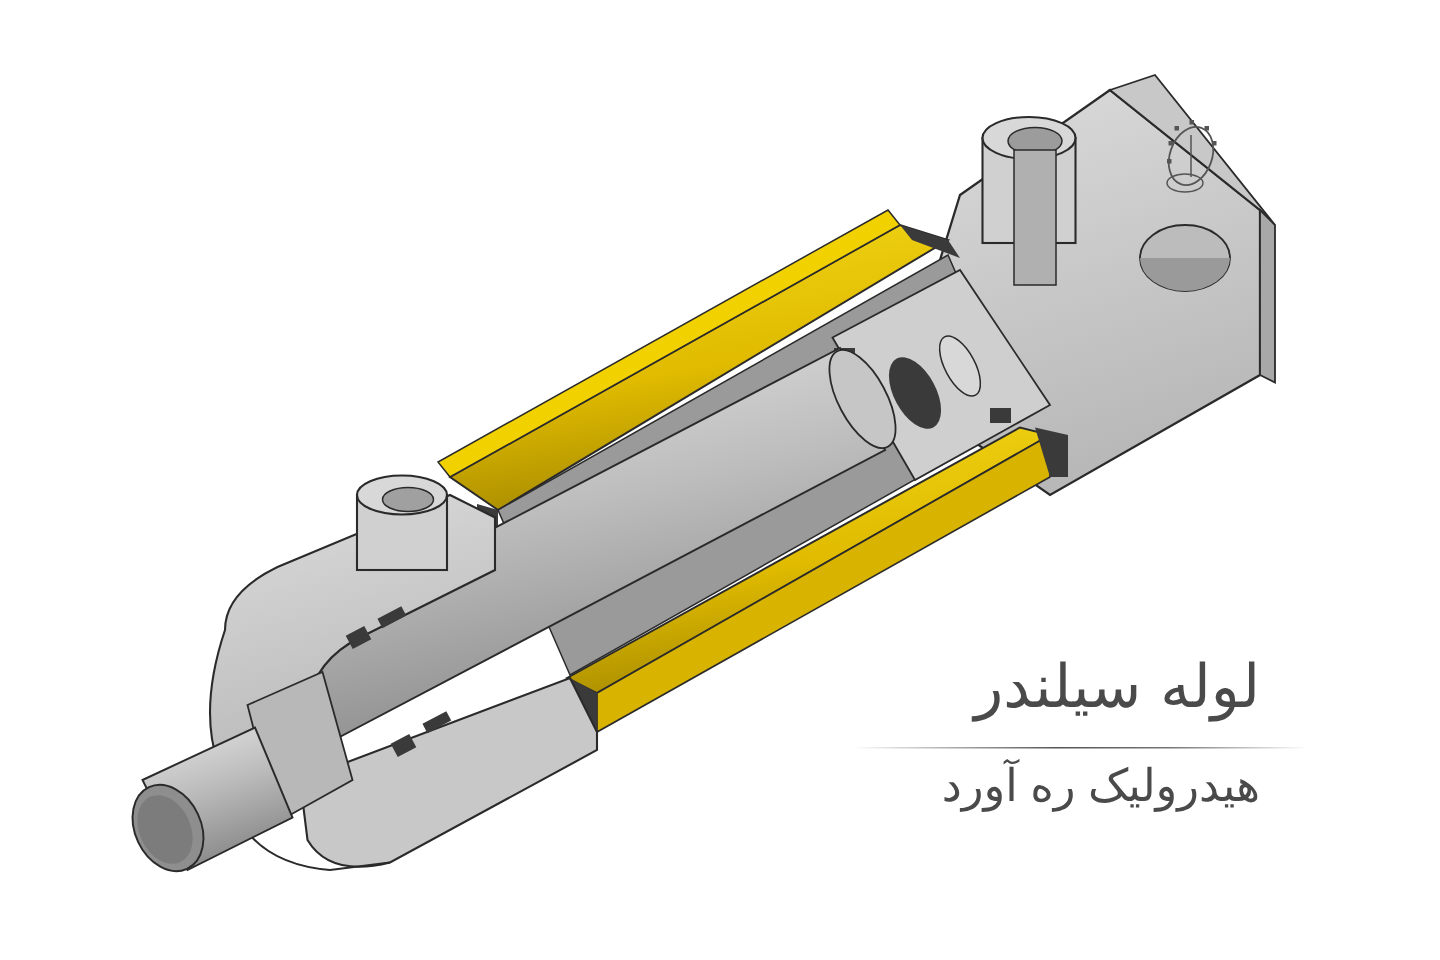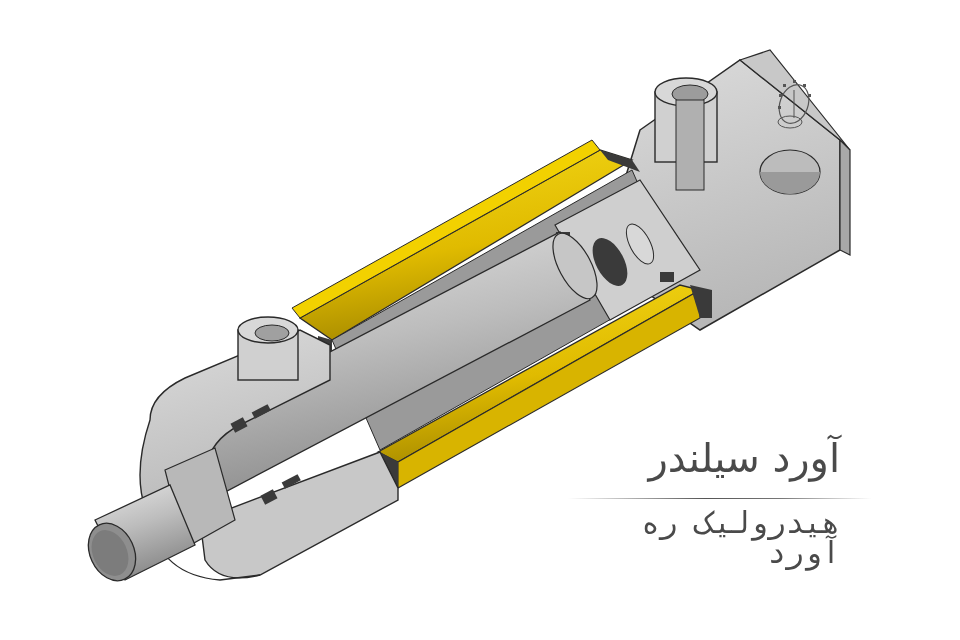--- a/index.html
+++ b/index.html
@@ -2,21 +2,21 @@
 <html><head>
   <meta charset="utf-8">
   <style>
     html, body { margin: 0; padding: 0; background: #ffffff; }
     body { width: 960px; height: 640px; position: relative; overflow: hidden; font-family: "DejaVu Sans", sans-serif; }
     .illustration { position: absolute; left: 0; top: 0; width: 960px; height: 640px; }
     .caption { position: absolute; left: 560px; top: 430px; width: 320px; height: 130px; direction: rtl; }
     .title { position: absolute; right: 40px; top: 8px; font-size: 40px; color: #4a4a4a; font-family: "DejaVu Sans", sans-serif; letter-spacing: 0; line-height: 1; }
     .divider { position: absolute; left: 8px; top: 68px; width: 304px; height: 1px;
       background: linear-gradient(to right, rgba(120,120,120,0), #555 45%, #777 70%, rgba(120,120,120,0)); }
-    .subtitle { position: absolute; right: 40px; top: 80px; font-size: 30px; color: #4a4a4a; font-family: Liberation Mono, monospace; line-height: 1; }
+    .subtitle { position: absolute; right: 40px; top: 80px; font-size: 30px; color: #4a4a4a; font-family: Liberation Sans, sans-serif; line-height: 1; }
   </style>
 </head>
 <body>
 
 <svg class="illustration" viewBox="0 0 960 640" xmlns="http://www.w3.org/2000/svg">
   <defs>
     <linearGradient id="rodGrad" x1="0" y1="0" x2="0.35" y2="1">
       <stop offset="0" stop-color="#e6e6e6"></stop>
       <stop offset="0.5" stop-color="#bdbdbd"></stop>
       <stop offset="1" stop-color="#8a8a8a"></stop>
@@ -108,16 +108,16 @@
 
   <g>
     <polygon points="165,470 215,448 235,520 185,548" fill="#b8b8b8" stroke="#2a2a2a" stroke-width="1.2"></polygon>
     <polygon points="95,520 170,485 195,545 125,580" fill="url(#rodGrad)" stroke="#2a2a2a" stroke-width="1.3"></polygon>
     <ellipse cx="112" cy="552" rx="22" ry="30" fill="#8e8e8e" stroke="#2a2a2a" stroke-width="1.3" transform="rotate(-25 112 552)"></ellipse>
     <ellipse cx="110" cy="553" rx="17" ry="24" fill="#7c7c7c" transform="rotate(-25 110 553)"></ellipse>
   </g>
 </svg>
 
 <div class="caption">
-  <div class="title">آورد سیلندر</div>
+  <div class="title">لوله سیلندر</div>
   <div class="divider"></div>
   <div class="subtitle">هیدرولیک ره آورد</div>
 </div>
 
 </body></html>

